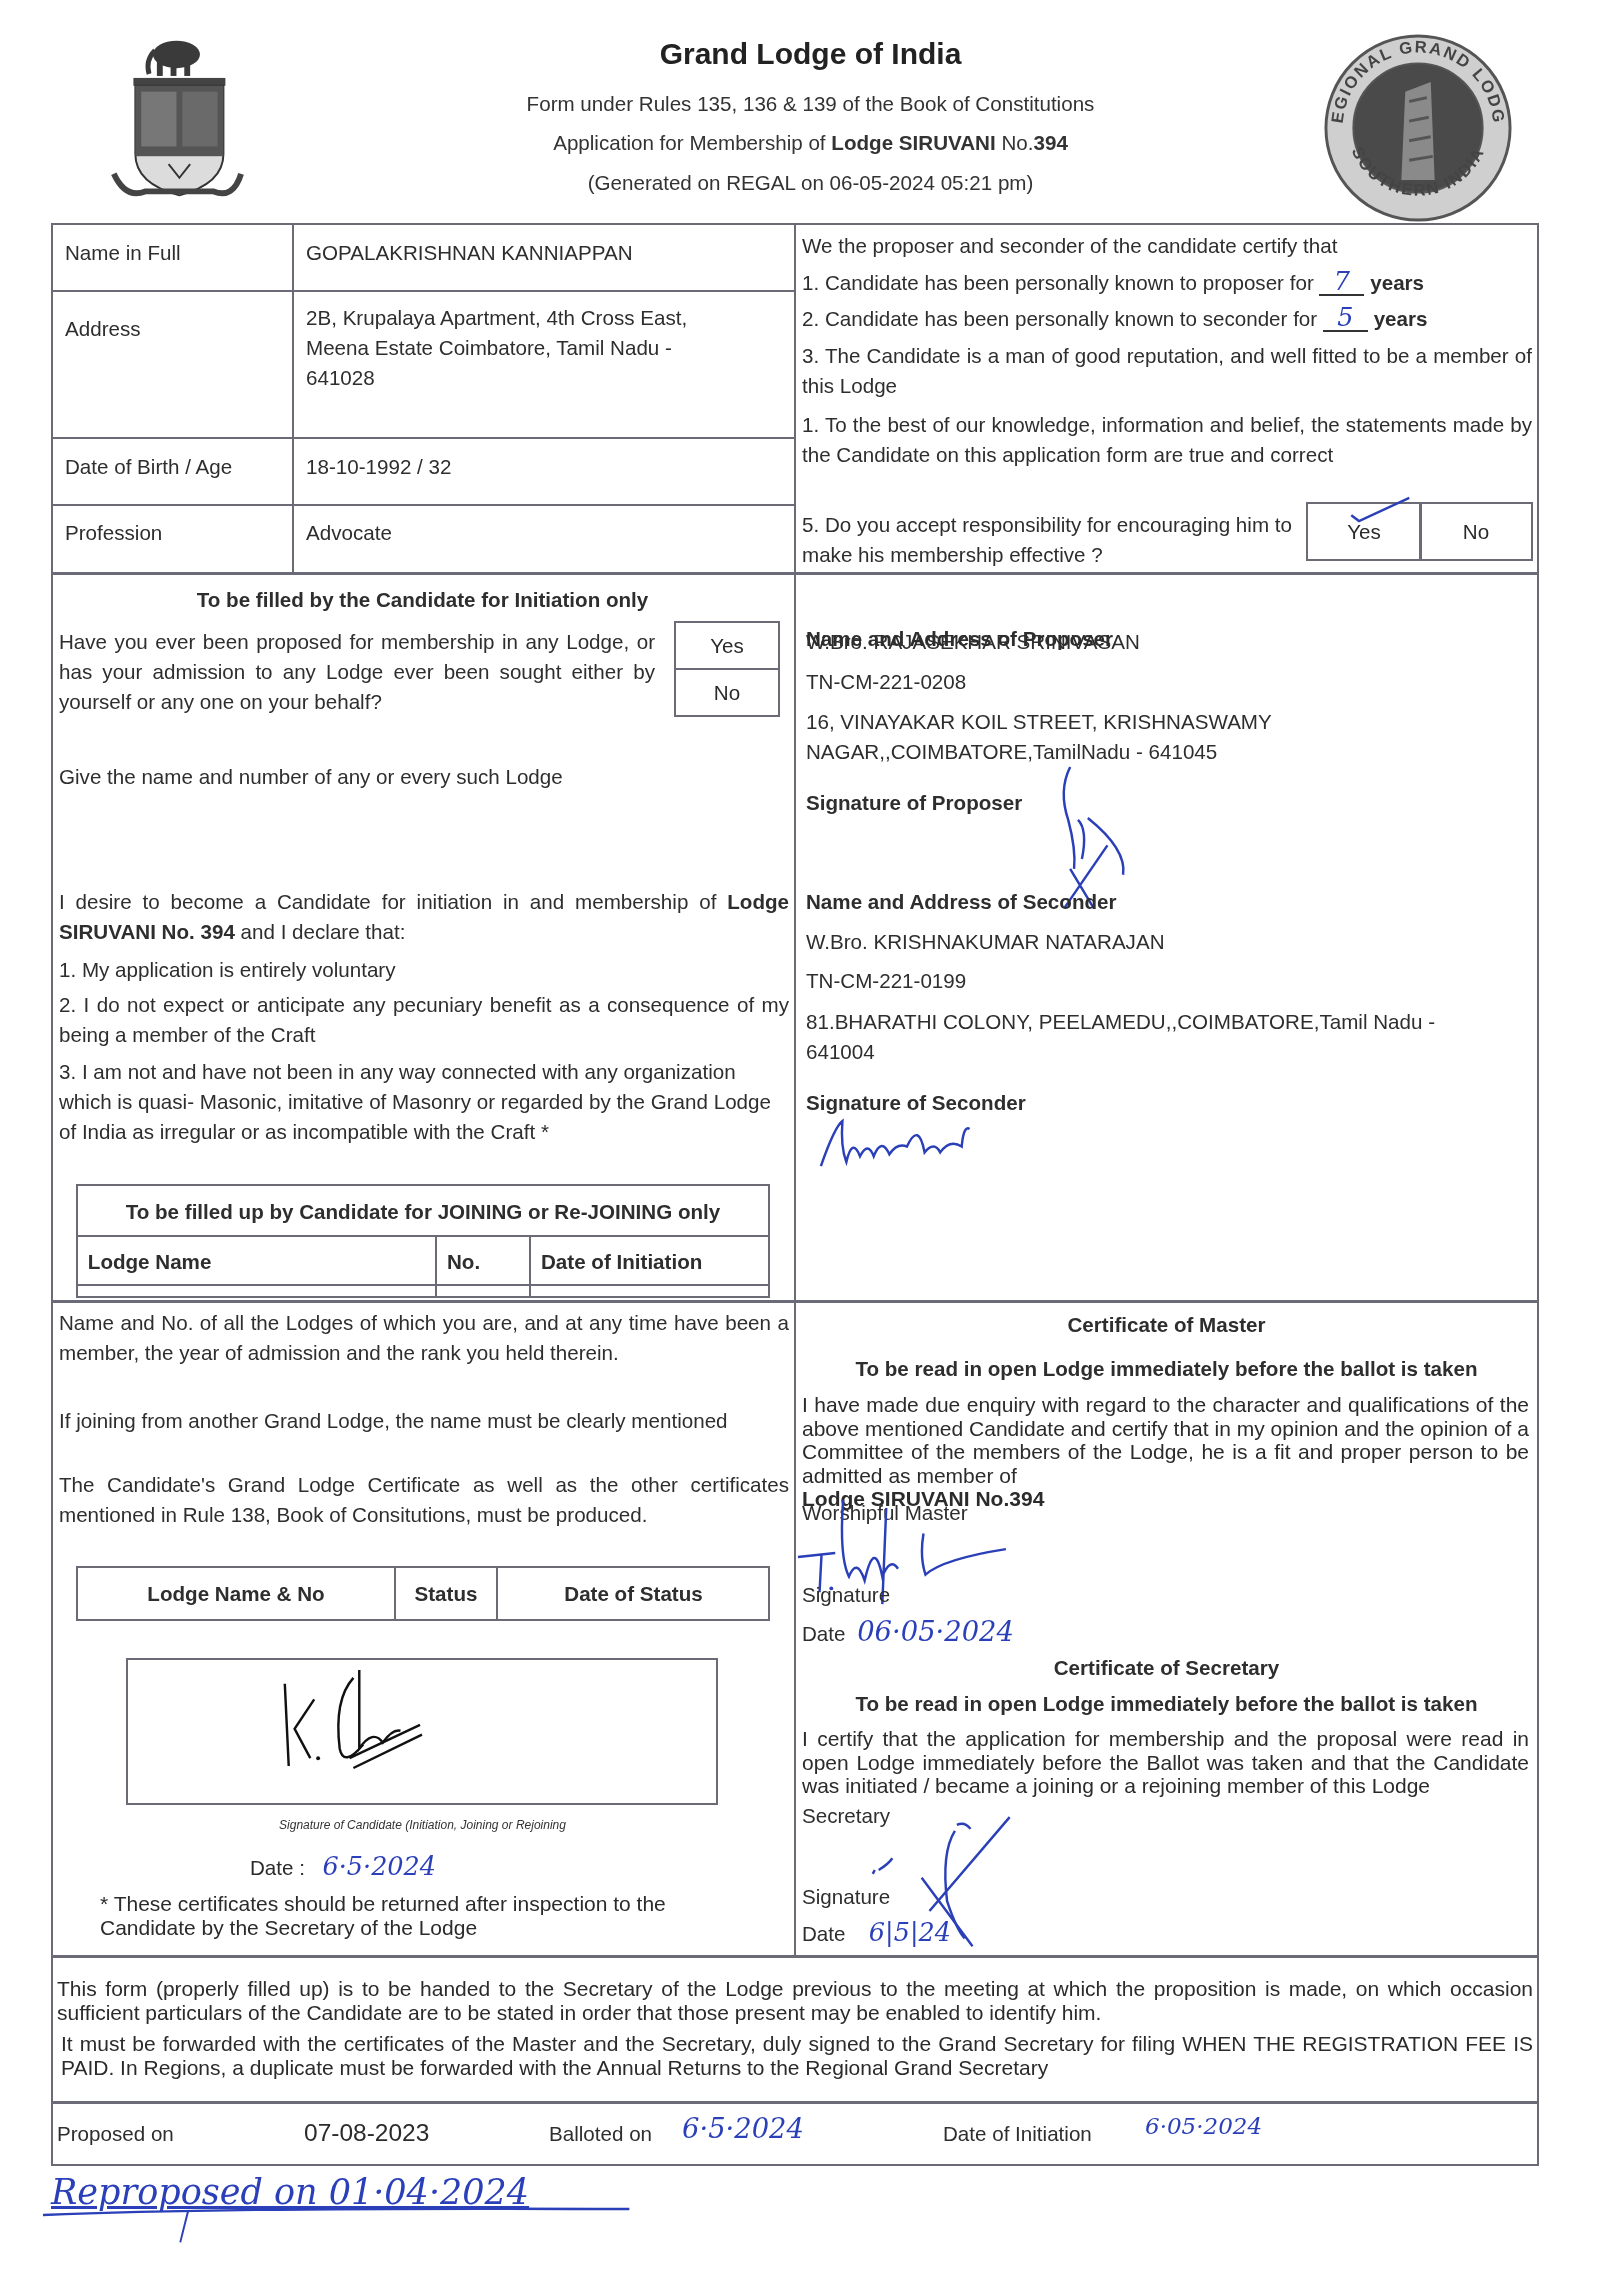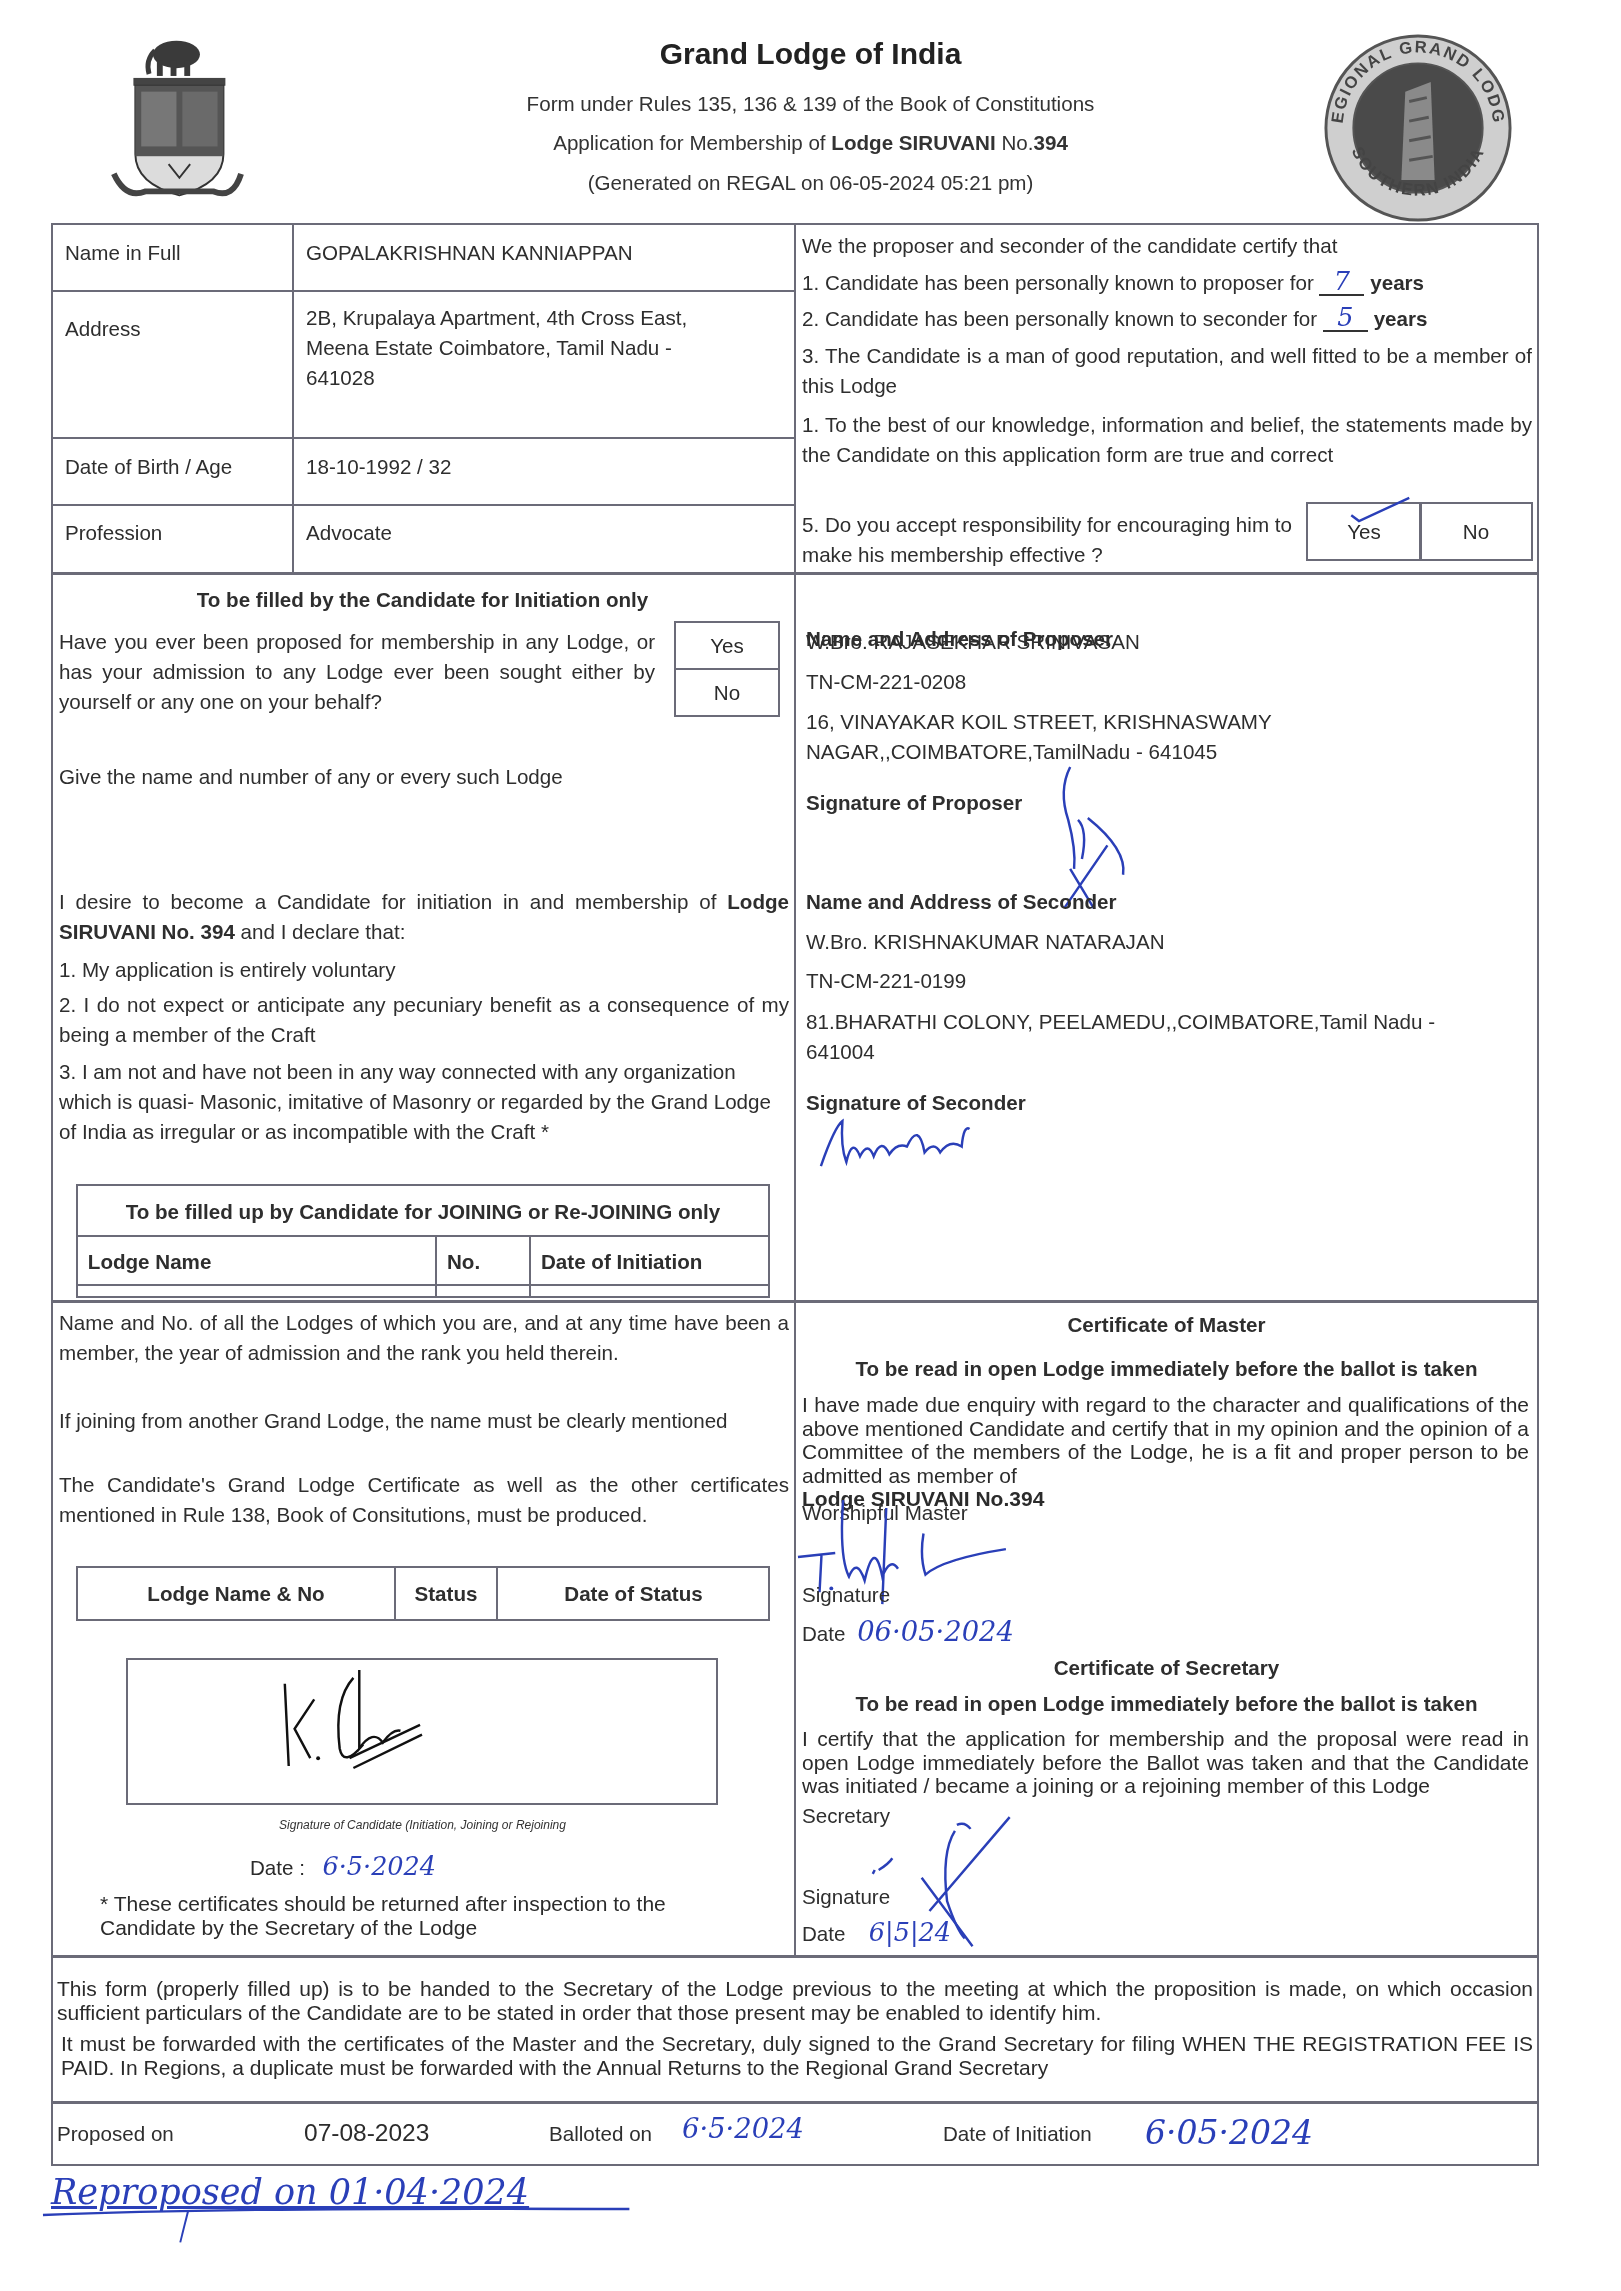--- a/index.html
+++ b/index.html
@@ -258,21 +258,21 @@
 </div>
 
 <div class="hline" style="left:51px;width:1488px;top:2101px;height:2.9px;"></div>
 
 <div>
   <div class="abs lbl" style="left:57px;top:2122px;">Proposed on</div>
   <div class="abs" style="left:304px;top:2119px;font-size:24.5px;">07-08-2023</div>
   <div class="abs lbl" style="left:549px;top:2122px;">Balloted on</div>
   <div class="abs hand" style="left:682px;top:2113px;font-size:27.4px;">6·5·2024</div>
   <div class="abs lbl" style="left:943px;top:2122px;">Date of Initiation</div>
-  <div class="abs hand" style="left:1145px;top:2113px;font-size:33px;text-align:center;">6·05·2024</div>
+  <div class="abs hand" style="left:1145px;top:2113px;font-size:23px;text-align:center;">6·05·2024</div>
 </div>
 
 <div class="abs hand" style="left:51px;top:2172px;font-size:35px;text-decoration:underline;">Reproposed on 01·04·2024</div>
 <svg style="left:41px;top:2207px;" width="608" height="59" viewBox="0 0 620 60">
   <path d="M2 8 Q200 0 600 2" stroke="#2a3fb8" stroke-width="2.5" fill="none"></path>
   <path d="M150 4 L142 36" stroke="#2a3fb8" stroke-width="2" fill="none"></path>
 </svg>
 
 
 </body></html>

